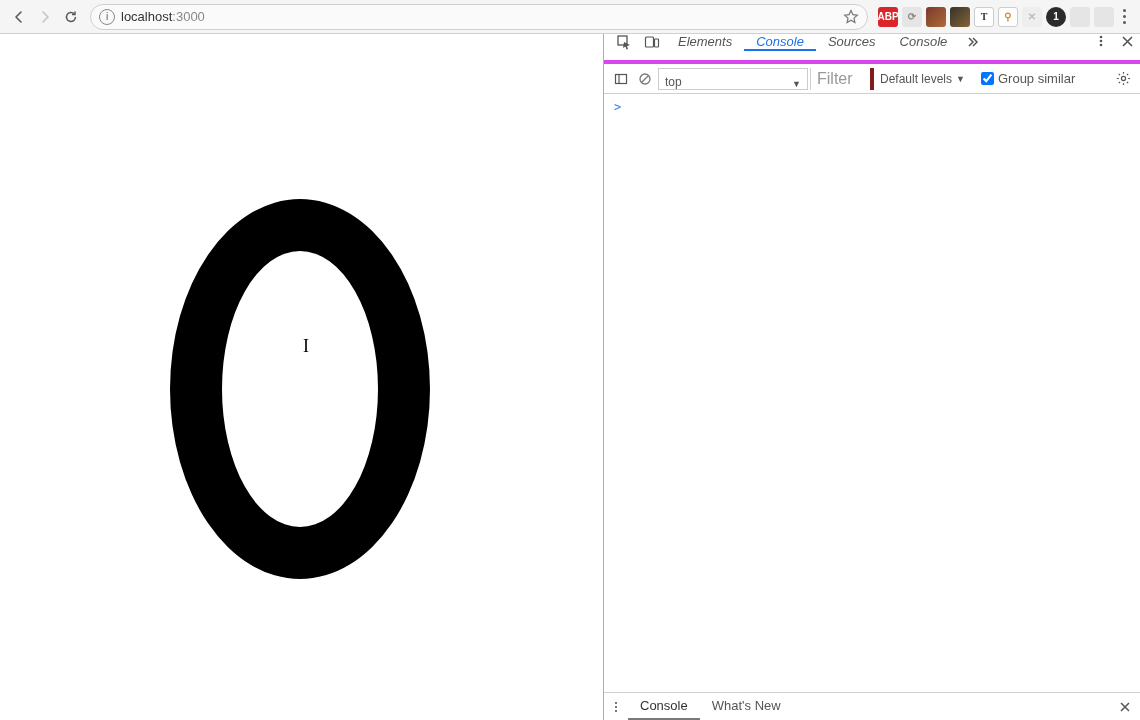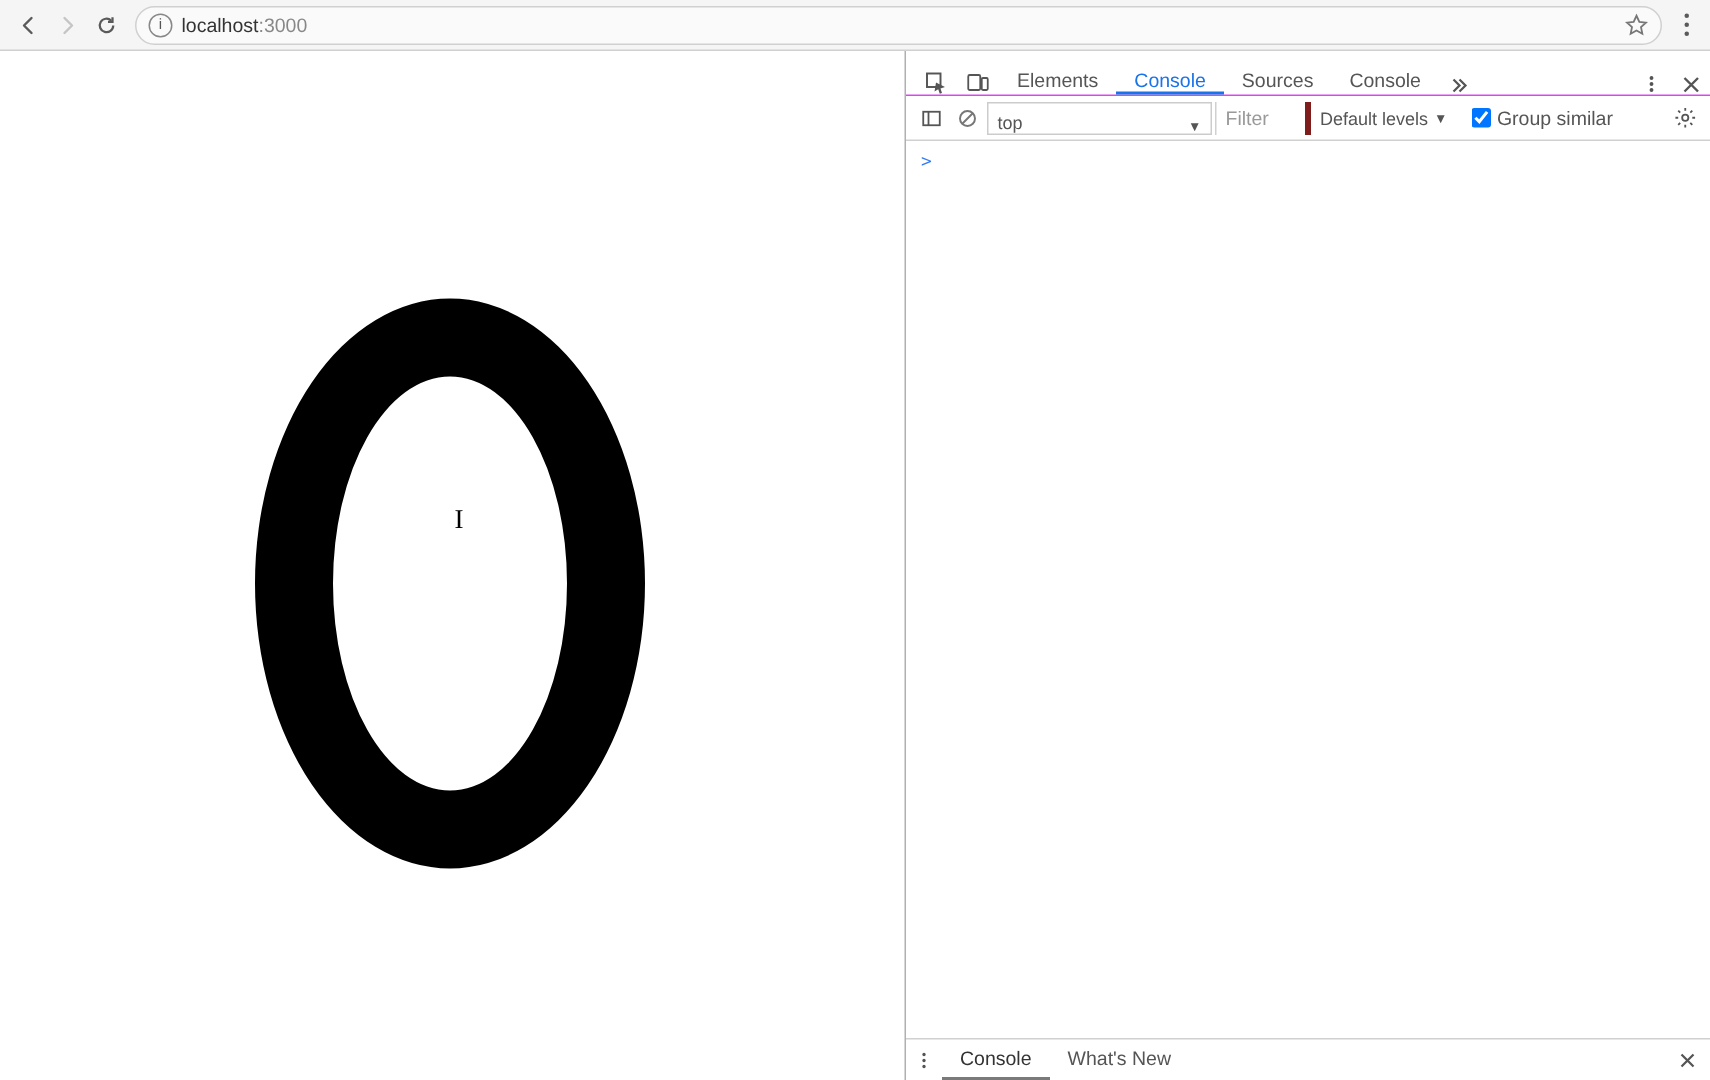--- a/index.html
+++ b/index.html
@@ -107,25 +107,26 @@
 
     
     .devtools {
       flex: 1;
       display: flex;
       flex-direction: column;
       background: #fff;
     }
     .dt-tabs {
       height: 30px;
-      border-bottom: 1px solid #d946ef;
-      display: flex;
-      align-items: flex-end;
+      border-bottom: 4px solid #d946ef;
+      display: flex;
+      align-items: flex-start;
       padding-left: 6px;
       color: #555;
+      font-style: italic;
     }
     .dt-icon {
       width: 28px;
       display:flex; align-items:center; justify-content:center;
     }
     .dt-tab {
       padding: 0 12px;
       display:flex; align-items:center;
       border-bottom: 2px solid transparent;
     }
@@ -151,21 +152,21 @@
       display:flex; align-items:flex-end; justify-content:space-between;
       padding: 0 6px;
       font-size: 12px;
       background:#fff;
     }
     .filter-input {
       width: 58px; height: 22px;
       border: none;
       border-left: 1px solid #d0d0d0;
       padding: 0 6px;
-      font-size: 13px;
+      font-size: 16px;
       color:#333;
       outline:none;
     }
     .filter-input::placeholder { color:#999; }
     .levels {
       display:flex; align-items:center;
       height:22px;
       padding: 0 6px;
       font-size:12px;
       border-left:4px solid #7f1d1d;
@@ -228,20 +229,32 @@
   <div class="omnibox">
     <span class="info-icon">i</span>
     <span class="host">localhost</span>
       <span class="port">:3000</span>
     <span class="spacer"></span>
     <span>
       <svg width="16" height="16" viewBox="0 0 16 16">
           <path d="M8 1.5l1.9 4.1 4.4.5-3.3 3 .9 4.4L8 11.3 4.1 13.5l.9-4.4L1.7 6.1l4.4-.5z" fill="none" stroke="#777" stroke-width="1.2"></path>
         </svg>
     </span>
+  </div>
+  <div class="ext-row">
+    <span class="ext abp">ABP</span>
+    <span class="ext gray">⟳</span>
+    <span class="ext img1"></span>
+    <span class="ext img2"></span>
+    <span class="ext t">T</span>
+    <span class="ext pin">⚲</span>
+    <span class="ext dim">✕</span>
+    <span class="ext badge">1</span>
+    <span class="ext gray"></span>
+    <span class="ext gray"></span>
   </div>
   <div class="kebab">
     <span></span>
       <span></span>
       <span></span>
   </div>
 </div>
 
 <div class="split">
 

